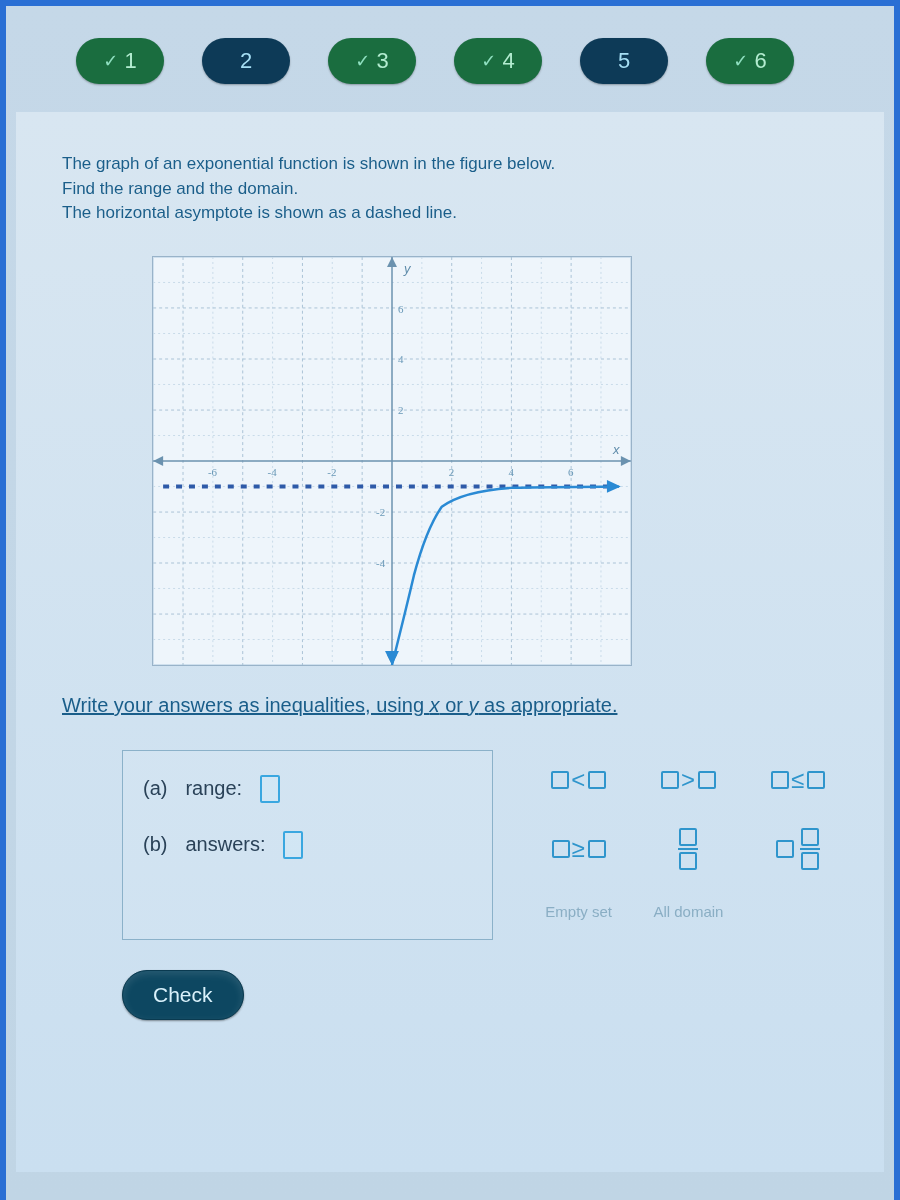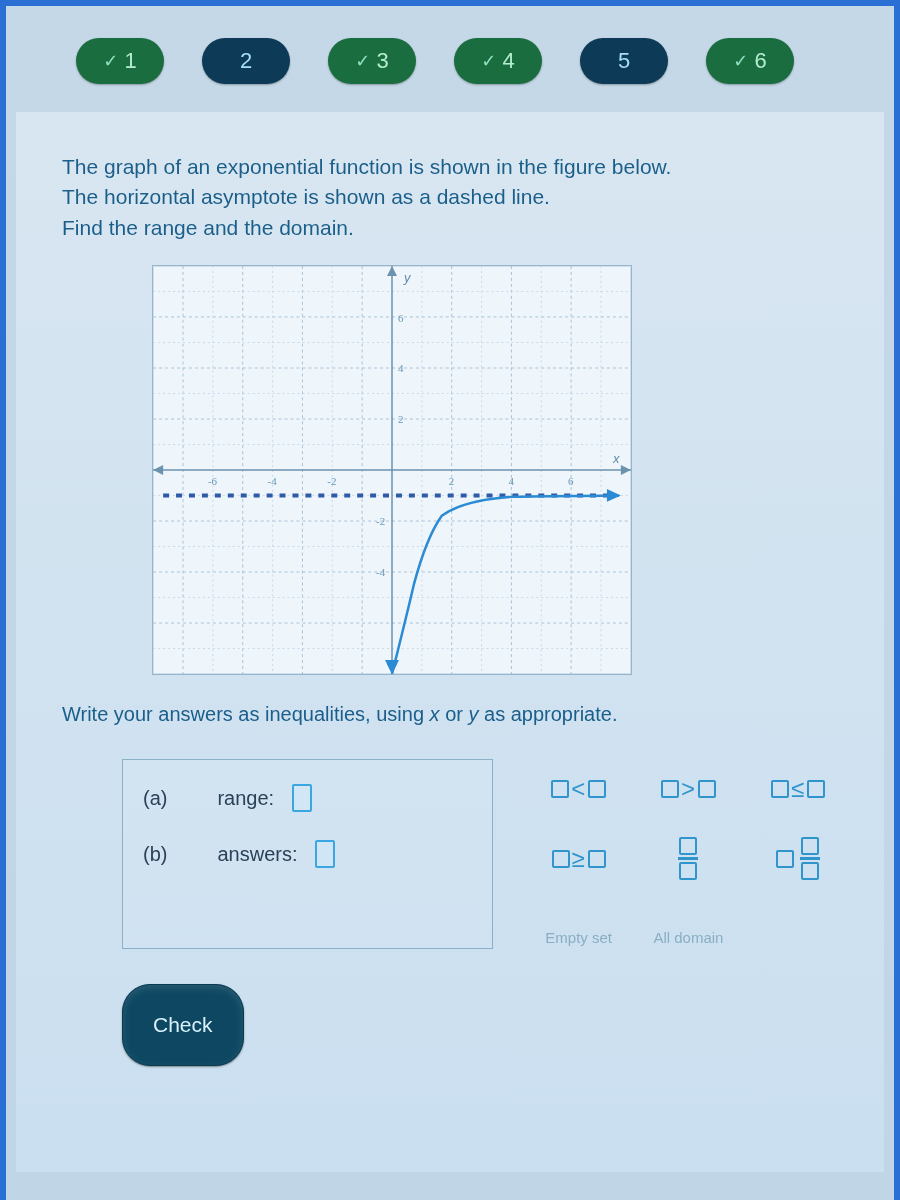--- a/index.html
+++ b/index.html
@@ -43,24 +43,24 @@
   .pill.done .num { color:#b3ecd0;}
   .pill.current .num { color:#a6dff4;}
 
   .content {
     background: linear-gradient(180deg,#d8e6f1,#cadff0);
     padding: 40px 30px 0 46px;
     min-height: 1060px;
   }
   .prompt {
     color: #1a5e8a;
-    font-size: 21px;
+    font-size: 17px;
     line-height: 1.45;
     text-shadow: 0 0 1px rgba(255,255,255,.4);
-    margin-bottom: 22px;
+    margin-bottom: 30px;
   }
   
   .graph-wrap {
     width: 480px;
     height: 410px;
     margin: 8px 0 24px 90px;
     position: relative;
     background: #eef5fb;
     border:1px solid #99b3c9;
     box-shadow: inset 0 0 0 1px #cfe0ee;
@@ -74,20 +74,21 @@
   .curve { stroke:#2a8ad4; stroke-width:2.5; fill:none; }
   .arrowhead { fill:#2a8ad4; }
   .axis-arrow { fill:#6b92af; }
   .axis-label { fill:#5f8caa; font-size:13px; font-style: italic; }
 
   .instruct {
     color: #1a5e8a;
     font-size: 20px;
     line-height: 1.5;
     margin: 20px 0 30px 0;
+    text-decoration: underline;
   }
   .instruct .var { font-style: italic; }
 
   .answers-row {
     display:flex;
     gap: 30px;
     align-items: flex-start;
     margin-left: 60px;
   }
   .answer-box {
@@ -98,21 +99,21 @@
     background: rgba(255,255,255,.08);
   }
   .answer-line {
     display:flex;
     align-items: center;
     gap: 18px;
     margin-bottom: 28px;
     font-size: 20px;
     color:#2a4258;
   }
-  .answer-line .lbl { color:#2a4258;margin-left:32px; }
+  .answer-line .lbl { color:#2a4258; }
   .input-slot {
     width: 20px; height:28px;
     border: 2px solid #3aa7e0;
     border-radius:2px;
     display:inline-block;
     background: rgba(210,235,250,.4);
   }
 
   .palette {
     width: 340px;
@@ -138,29 +139,29 @@
     display:inline-block; width:18px;height:18px;
     border:2.2px solid #2f95cc; border-radius:2px;
   }
   .frac {
     display:inline-flex; flex-direction:column; align-items:center;
     line-height: .75;
   }
   .frac .bar { width:20px; height:2.5px; background:#2f95cc; margin:2px 0;}
   .pal-text {
     font-size:15px; color:#8aaec4;
-    text-align:center; line-height:1.1;margin-top:16px;
+    text-align:center; line-height:1.1;
   }
 
   .check-btn {
     margin: 30px 0 0 60px;
     background:#0d4761;
     color:#d9f1fb;
     font-size: 21px;
-    padding: 28px 30px;
+    padding: 12px 30px;
     border-radius: 28px;
     border: 1px solid #0a3a50;
     box-shadow: inset 0 3px 8px rgba(255,255,255,.12), 0 1px 2px rgba(0,0,0,.4);
     cursor:pointer;
   }
 </style>
 </head>
 <body>
 
 <div class="outer">
@@ -185,22 +186,22 @@
     </div>
     <div class="pill done">
       <span class="check">✓</span>
       <span class="num">6</span>
     </div>
   </div>
 
   <div class="content">
     <div class="prompt">
       <div>The graph of an exponential function is shown in the figure below.</div>
+      <div>Find the range and the domain.</div>
       <div>The horizontal asymptote is shown as a dashed line.</div>
-      <div>Find the range and the domain.</div>
     </div>
 
     <div class="graph-wrap">
       <svg viewBox="0 0 480 410">
 
         <g>
           
         </g>
         <g>
 

